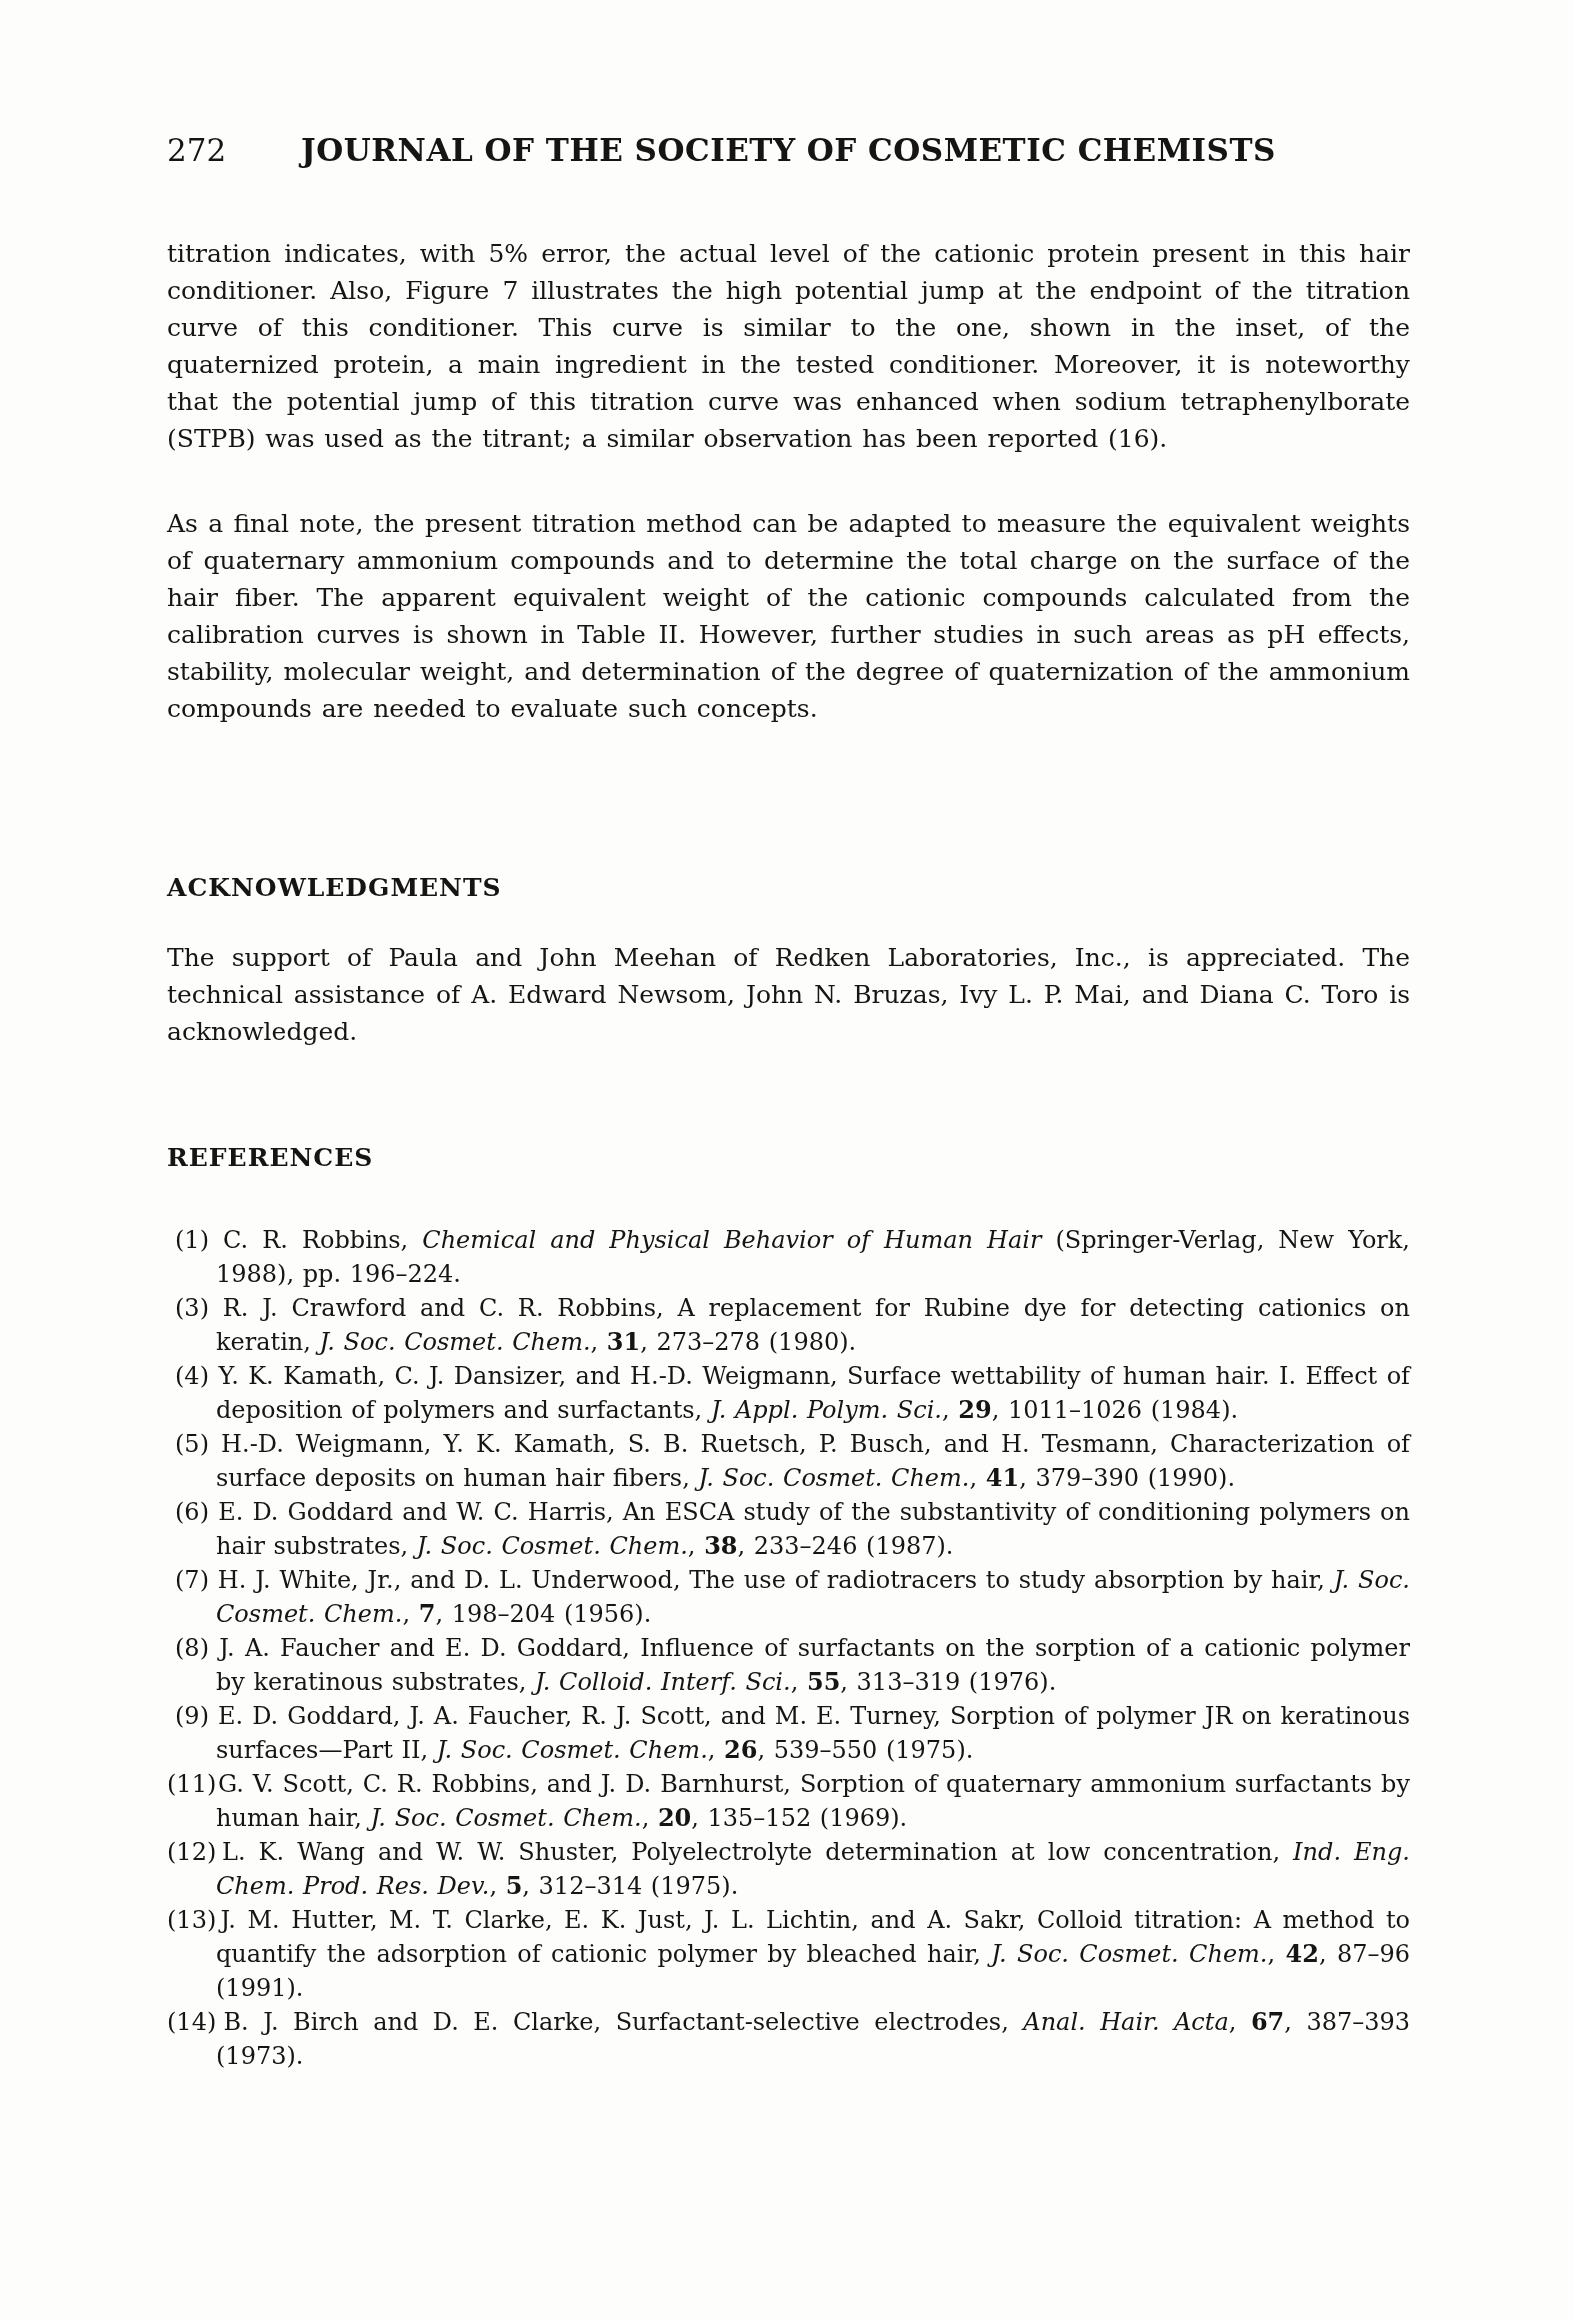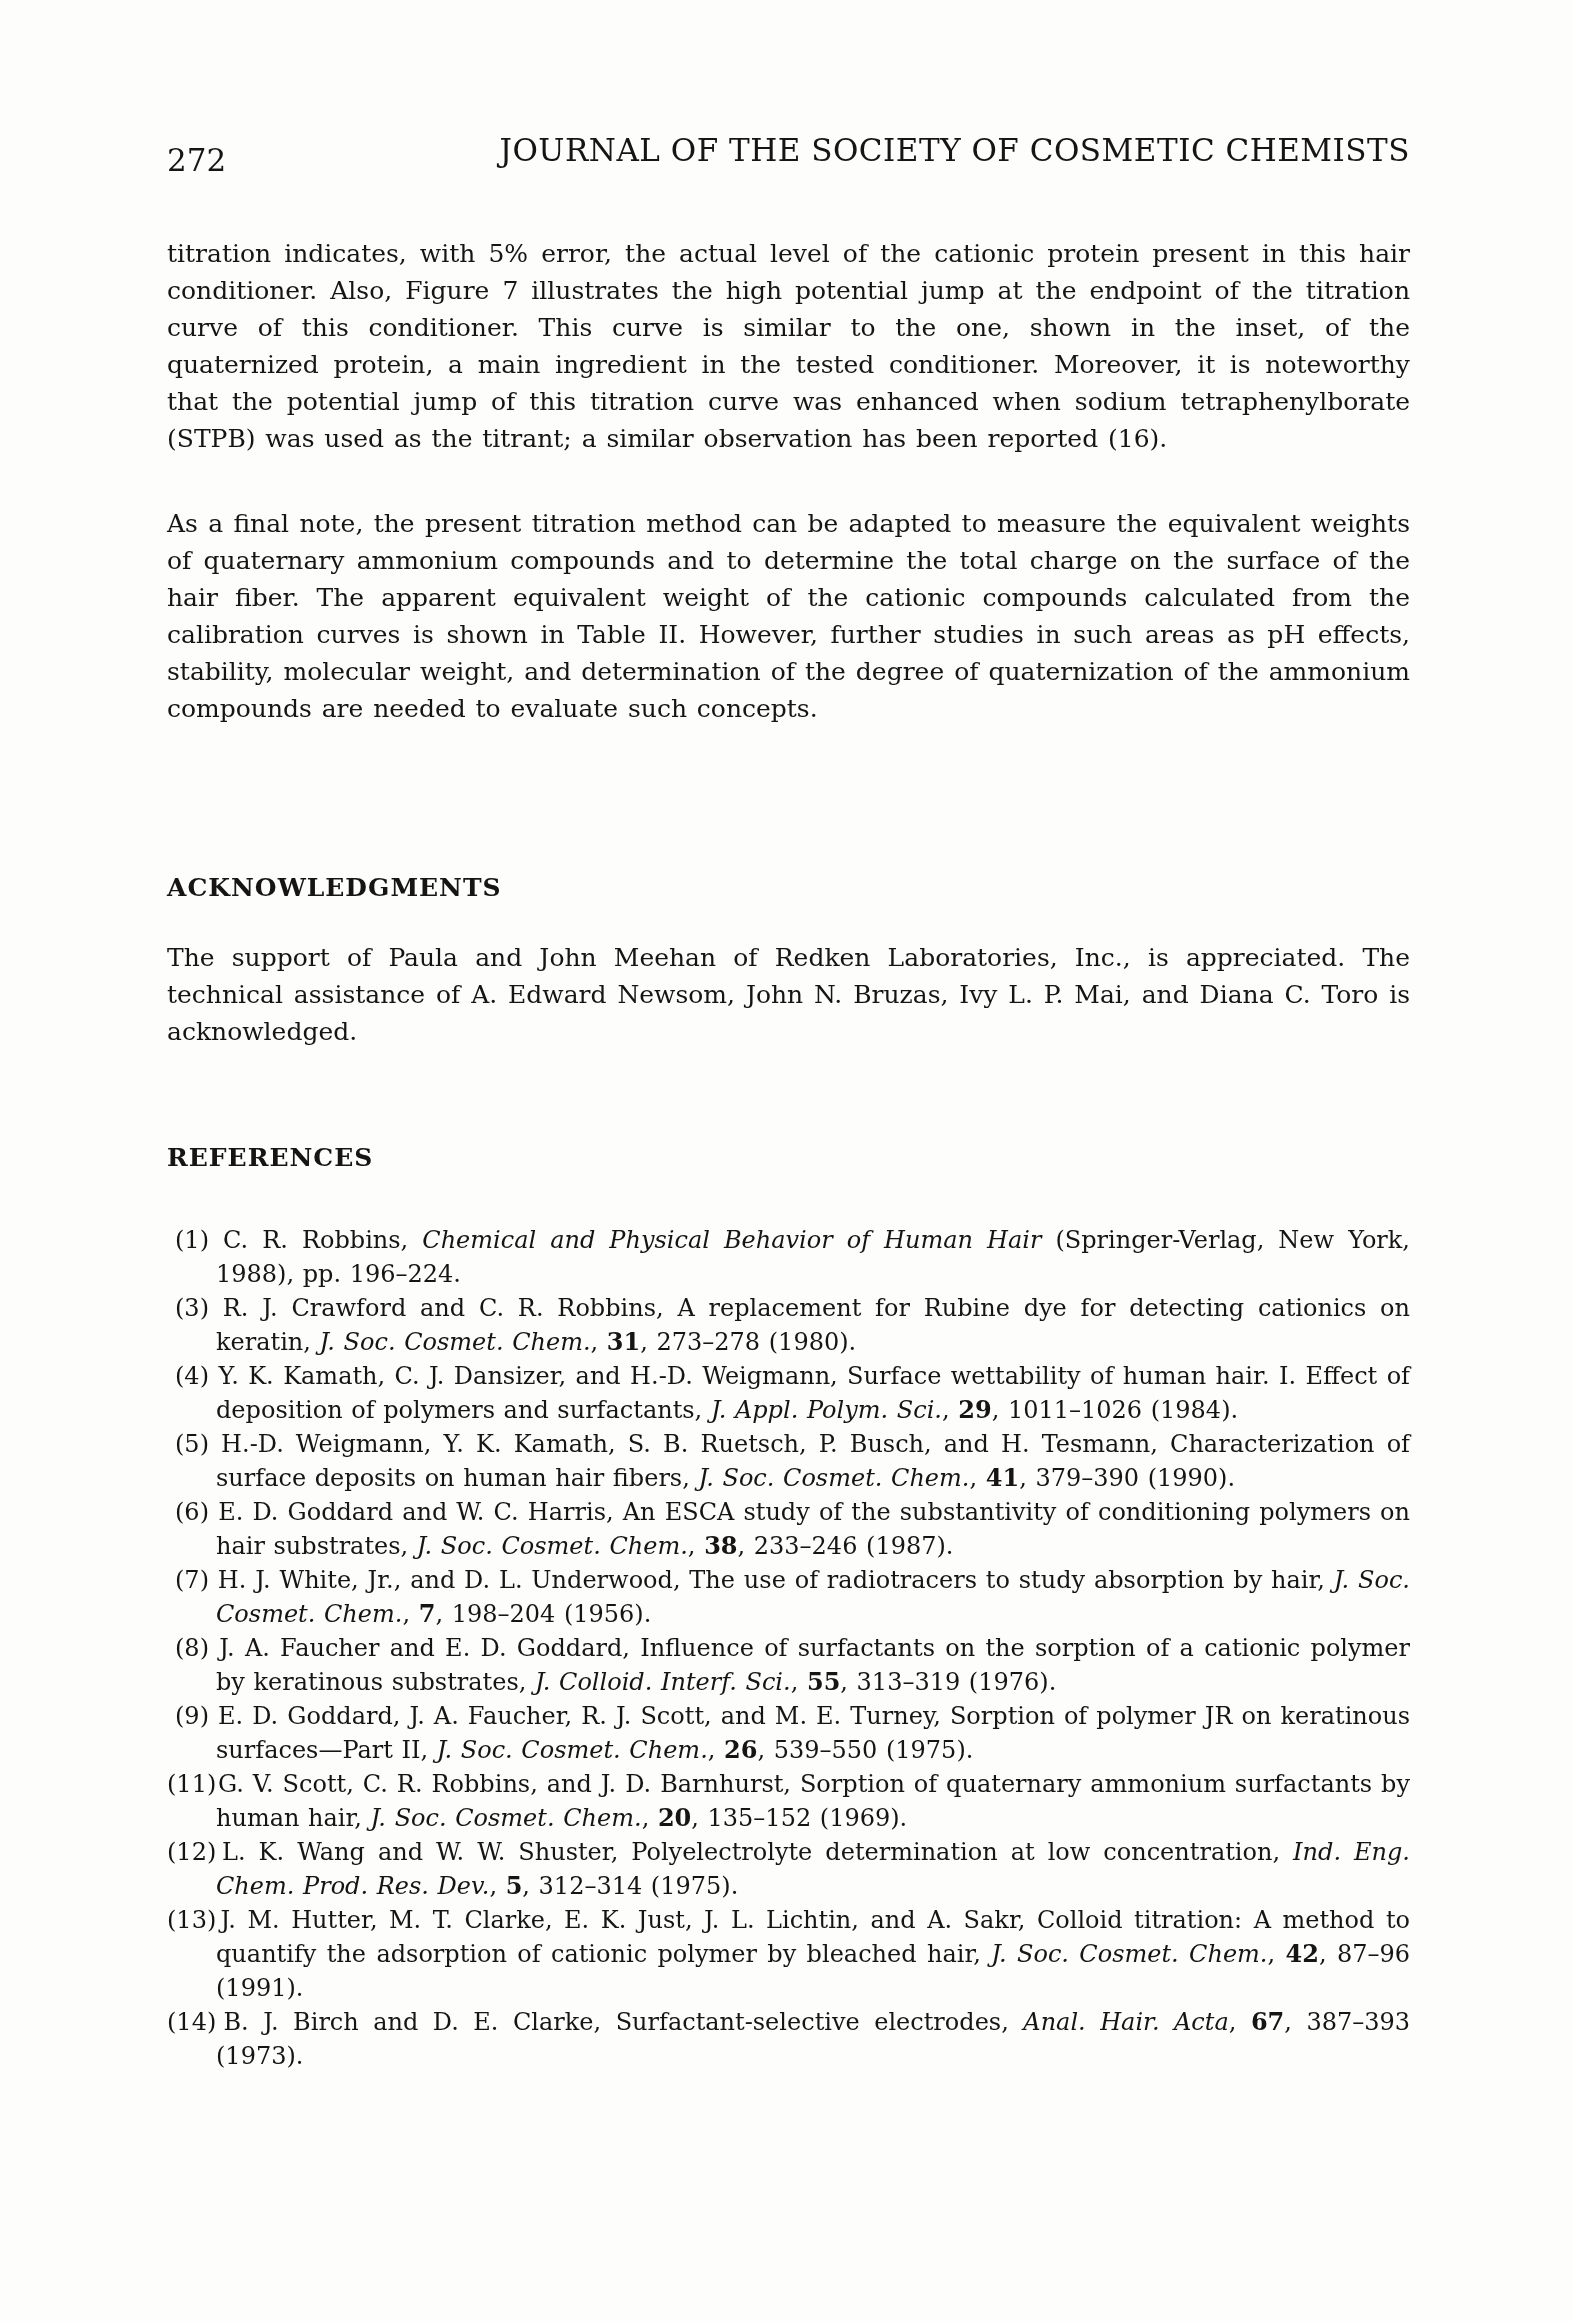--- a/index.html
+++ b/index.html
@@ -20,25 +20,26 @@
   .page-header {
     position: relative;
     height: 40px;
     font-size: 31px;
     line-height: 40px;
     white-space: nowrap;
   }
   .page-number {
     position: absolute;
     left: 0;
-    top: 10px;
+    top: 0;
   }
   .journal-title {
-    text-align: right;
+    text-align: center;
     letter-spacing: 0.5px;
+    font-weight: bold;
   }
   .body-para {
     font-size: 25px;
     line-height: 37px;
     text-align: justify;
     word-spacing: 1.9px;
   }
   .para-1 { margin-top: 65px; }
   .para-2 { margin-top: 48px; }
   .section-heading {

